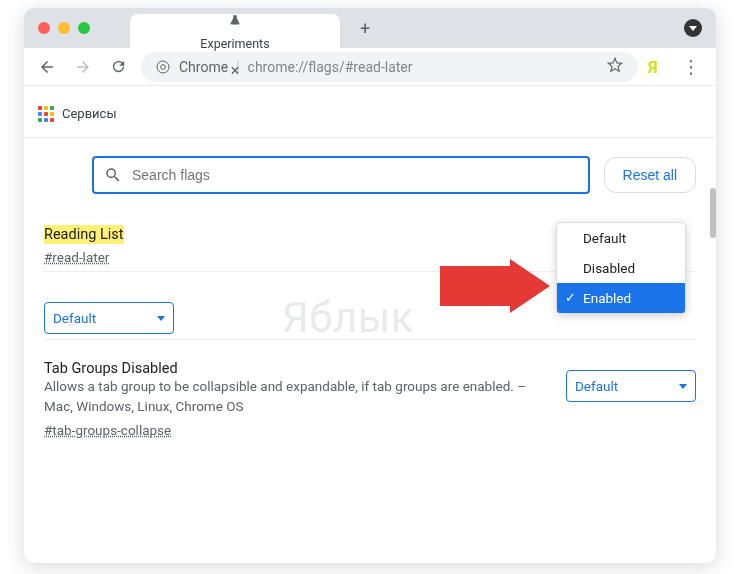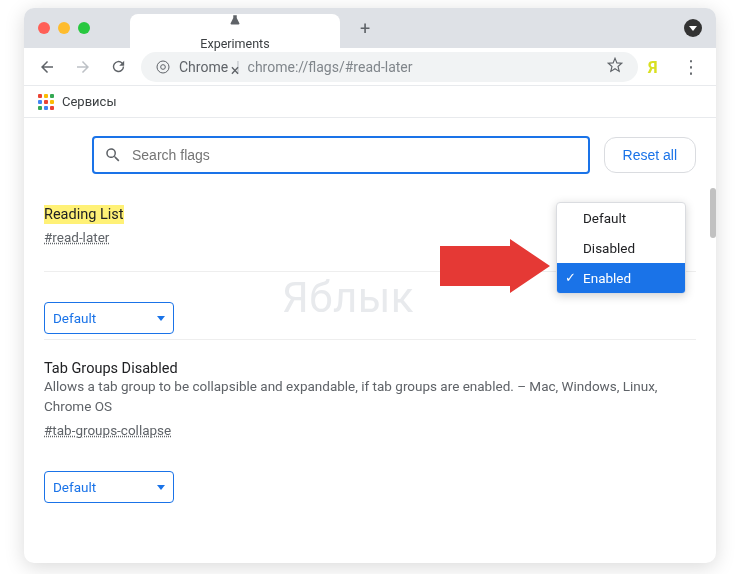--- a/index.html
+++ b/index.html
@@ -82,26 +82,27 @@
     }
     .omni-chrome-label { color: #5f6368; }
     .omni-divider { color: #bdc1c6; }
     .omni-url { color: #80868b; text-align: right; }
     .star-btn { color: #5f6368; margin-left:auto; }
     .ya-icon { width:18px; height:18px; color:#d9e021; font-weight:bold; font-size:16px;}
     .kebab { color:#5f6368; font-size:18px; padding:2px 6px;}
     .bookmarks-bar {
       height: 32px;
       display: flex;
-      align-items: center;
+      align-items: flex-start;
       padding: 0 14px;
       gap: 8px;
       border-bottom: 1px solid #e8eaed;
       font-size: 13px;
       color: #3c4043;
+      margin-top: 20px;
     }
     .apps-icon { width:16px; height:16px; display:grid; grid-template-columns:repeat(3,4px); grid-template-rows:repeat(3,4px); gap:2px;}
     .apps-icon span{width:4px;height:4px;border-radius:1px;}
     .content { padding: 18px 20px; position:relative; height: calc(100% - 110px); overflow:hidden;}
     .search-row { display:flex; gap:14px; align-items:center;padding-left:48px; }
     .search-box {
       flex: 1;
       border: 2px solid #1a73e8;
       border-radius: 4px;
       height: 38px;
@@ -116,21 +117,21 @@
       border: 1px solid #dadce0;
       background:#fff;
       color:#1a73e8;
       font-size:14px;
       padding: 9px 18px;
       border-radius:12px;
       cursor:pointer;
       white-space:nowrap;
     }
     .flags-list { margin-top: 30px; }
-    .flag-item { padding-bottom: 5px; border-bottom:1px solid #eee; margin-bottom:18px; display:flex; gap:20px;flex-direction:column;}
+    .flag-item { padding-bottom: 5px; border-bottom:1px solid #eee; margin-bottom:18px; display:flex; gap:20px;}
     .flag-item:last-child{border-bottom:none;}
     .flag-info { flex:1; }
     .flag-title { font-size:14.5px; color:#202124; font-weight:400; margin-bottom:4px;}
     .flag-title.highlighted { background:#fff176; display:inline; padding:1px 0;}
     .flag-desc { font-size:13.5px; color:#5f6368; line-height:1.45; }
     .flag-anchor { font-size:13.5px; color:#5f6368; text-decoration: underline dotted; margin-top:6px; display:inline-block;}
     .flag-select {
       width: 130px;
       height: 32px;
       border:1px solid #1a73e8;

